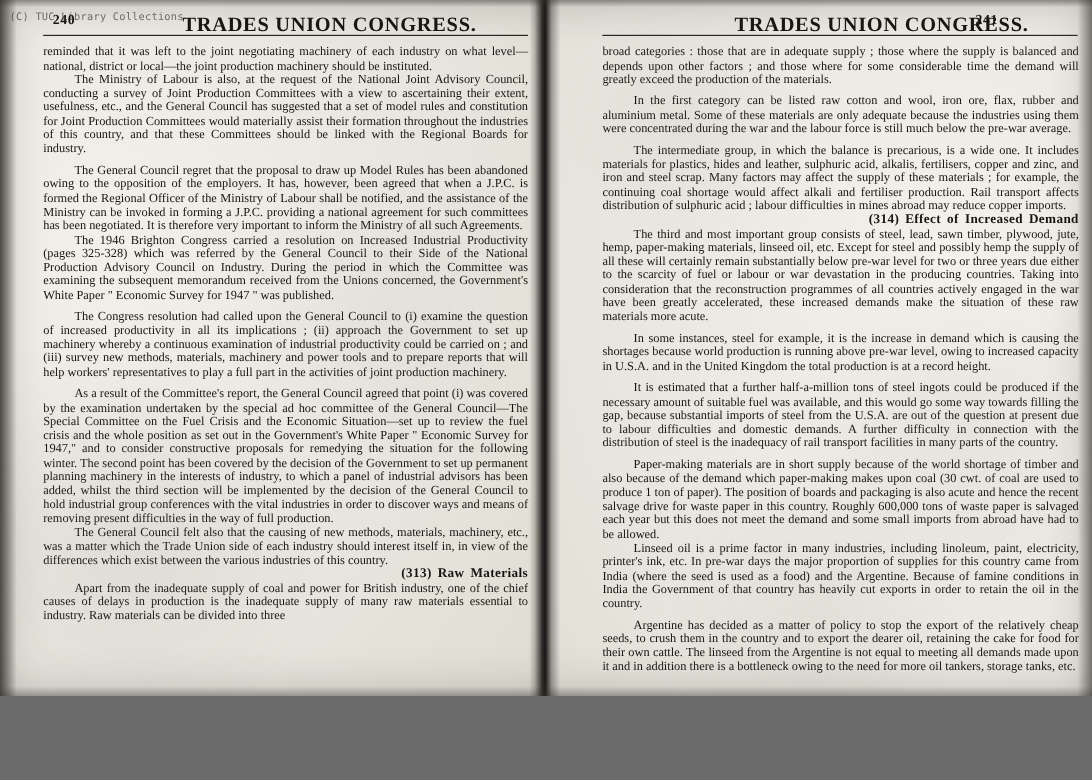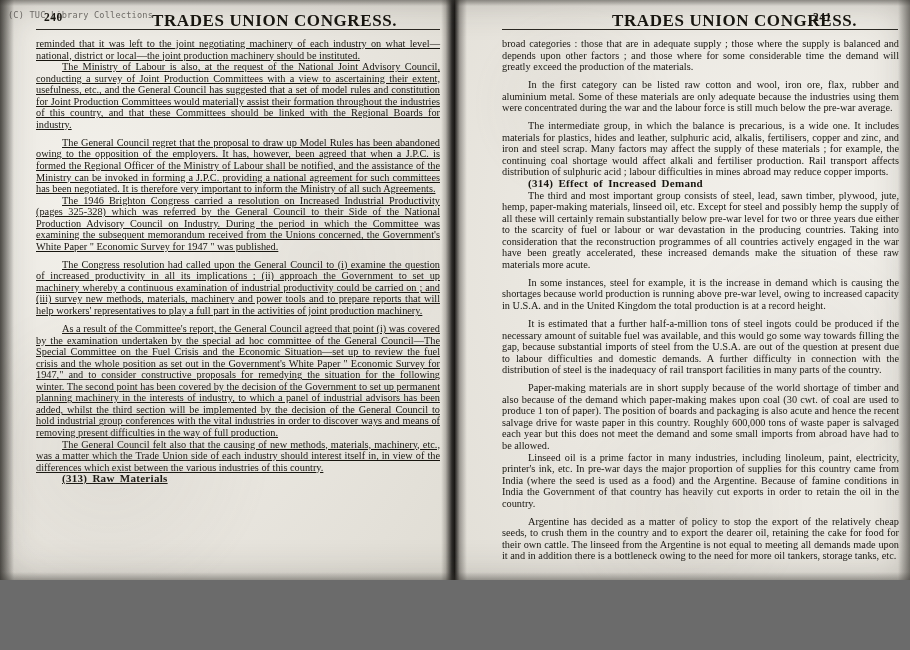--- a/index.html
+++ b/index.html
@@ -119,37 +119,37 @@
     position: absolute;
     top: 38px;
     font-size: 10.3px;
     line-height: 11.55px;
     color: #17150f;
     text-align: justify;
     text-justify: inter-word;
     -webkit-hyphens: none;
     hyphens: none;
   }
-  .col-left  { left: 36px;  width: 404px; text-decoration: underline; }
+  .col-left  { left: 36px;  width: 404px; }
   .col-right { left: 502px; width: 397px; }
 
   .col p {
     margin: 0 0 0 0;
     text-indent: 26px;
   }
   .col p.cont {
     text-indent: 0;
   }
   .col p.gap {
     margin-top: 6.5px;
   }
 
   
   .sec-head {
-    text-align: left;
+    text-align: right;
     font-weight: bold;
     font-size: 11px;
     letter-spacing: 0.3px;
     margin: 12px 0 3px 0;
     text-indent: 0;
     word-spacing: 2px;
   }
 
   
   .watermark {
@@ -203,20 +203,21 @@
 
   <div class="col col-left" id="col-left">
       <p class="cont">reminded that it was left to the joint negotiating machinery of each industry on what level—national, district or local—the joint production machinery should be instituted.</p>
       <p class="">The Ministry of Labour is also, at the request of the National Joint Advisory Council, conducting a survey of Joint Production Committees with a view to ascertaining their extent, usefulness, etc., and the General Council has suggested that a set of model rules and constitution for Joint Production Committees would materially assist their formation throughout the industries of this country, and that these Committees should be linked with the Regional Boards for industry.</p>
       <p class="gap">The General Council regret that the proposal to draw up Model Rules has been abandoned owing to the opposition of the employers. It has, however, been agreed that when a J.P.C. is formed the Regional Officer of the Ministry of Labour shall be notified, and the assistance of the Ministry can be invoked in forming a J.P.C. providing a national agreement for such committees has been negotiated. It is therefore very important to inform the Ministry of all such Agreements.</p>
       <p class="">The 1946 Brighton Congress carried a resolution on Increased Industrial Productivity (pages 325-328) which was referred by the General Council to their Side of the National Production Advisory Council on Industry. During the period in which the Committee was examining the subsequent memorandum received from the Unions concerned, the Government's White Paper " Economic Survey for 1947 " was published.</p>
       <p class="gap">The Congress resolution had called upon the General Council to (i) examine the question of increased productivity in all its implications ; (ii) approach the Government to set up machinery whereby a continuous examination of industrial productivity could be carried on ; and (iii) survey new methods, materials, machinery and power tools and to prepare reports that will help workers' representatives to play a full part in the activities of joint production machinery.</p>
       <p class="gap">As a result of the Committee's report, the General Council agreed that point (i) was covered by the examination undertaken by the special ad hoc committee of the General Council—The Special Committee on the Fuel Crisis and the Economic Situation—set up to review the fuel crisis and the whole position as set out in the Government's White Paper " Economic Survey for 1947," and to consider constructive proposals for remedying the situation for the following winter. The second point has been covered by the decision of the Government to set up permanent planning machinery in the interests of industry, to which a panel of industrial advisors has been added, whilst the third section will be implemented by the decision of the General Council to hold industrial group conferences with the vital industries in order to discover ways and means of removing present difficulties in the way of full production.</p>
       <p class="">The General Council felt also that the causing of new methods, materials, machinery, etc., was a matter which the Trade Union side of each industry should interest itself in, in view of the differences which exist between the various industries of this country.</p>
       <p class="sec-head">(313)  Raw  Materials</p>
+      <p class="">Apart from the inadequate supply of coal and power for British industry, one of the chief causes of delays in production is the inadequate supply of many raw materials essential to industry. Raw materials can be divided into three</p>
     </div>
   <div class="col col-right" id="col-right">
       <p class="cont">broad categories : those that are in adequate supply ; those where the supply is balanced and depends upon other factors ; and those where for some considerable time the demand will greatly exceed the production of the materials.</p>
       <p class="gap">In the first category can be listed raw cotton and wool, iron ore, flax, rubber and aluminium metal. Some of these materials are only adequate because the industries using them were concentrated during the war and the labour force is still much below the pre-war average.</p>
       <p class="gap">The intermediate group, in which the balance is precarious, is a wide one. It includes materials for plastics, hides and leather, sulphuric acid, alkalis, fertilisers, copper and zinc, and iron and steel scrap. Many factors may affect the supply of these materials ; for example, the continuing coal shortage would affect alkali and fertiliser production. Rail transport affects distribution of sulphuric acid ; labour difficulties in mines abroad may reduce copper imports.</p>
       <p class="sec-head">(314)  Effect  of  Increased  Demand</p>
       <p class="">The third and most important group consists of steel, lead, sawn timber, plywood, jute, hemp, paper-making materials, linseed oil, etc. Except for steel and possibly hemp the supply of all these will certainly remain substantially below pre-war level for two or three years due either to the scarcity of fuel or labour or war devastation in the producing countries. Taking into consideration that the reconstruction programmes of all countries actively engaged in the war have been greatly accelerated, these increased demands make the situation of these raw materials more acute.</p>
       <p class="gap">In some instances, steel for example, it is the increase in demand which is causing the shortages because world production is running above pre-war level, owing to increased capacity in U.S.A. and in the United Kingdom the total production is at a record height.</p>
       <p class="gap">It is estimated that a further half-a-million tons of steel ingots could be produced if the necessary amount of suitable fuel was available, and this would go some way towards filling the gap, because substantial imports of steel from the U.S.A. are out of the question at present due to labour difficulties and domestic demands. A further difficulty in connection with the distribution of steel is the inadequacy of rail transport facilities in many parts of the country.</p>
       <p class="gap">Paper-making materials are in short supply because of the world shortage of timber and also because of the demand which paper-making makes upon coal (30 cwt. of coal are used to produce 1 ton of paper). The position of boards and packaging is also acute and hence the recent salvage drive for waste paper in this country. Roughly 600,000 tons of waste paper is salvaged each year but this does not meet the demand and some small imports from abroad have had to be allowed.</p>

